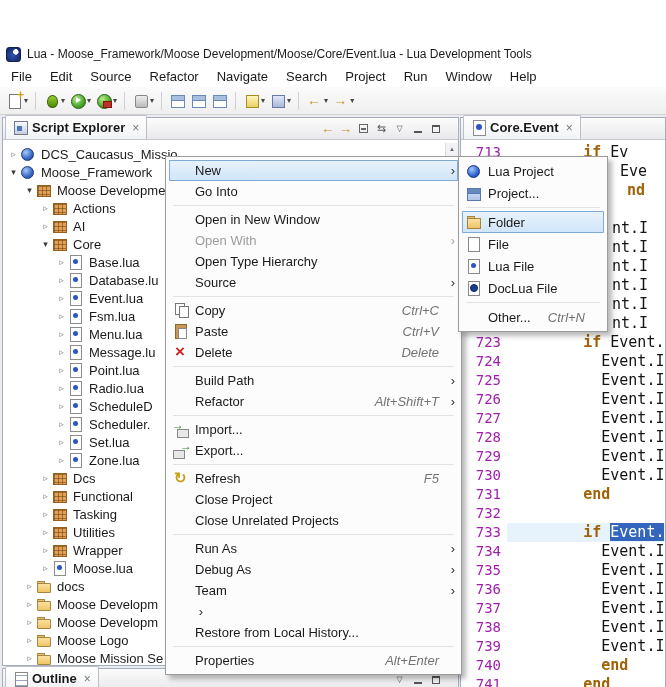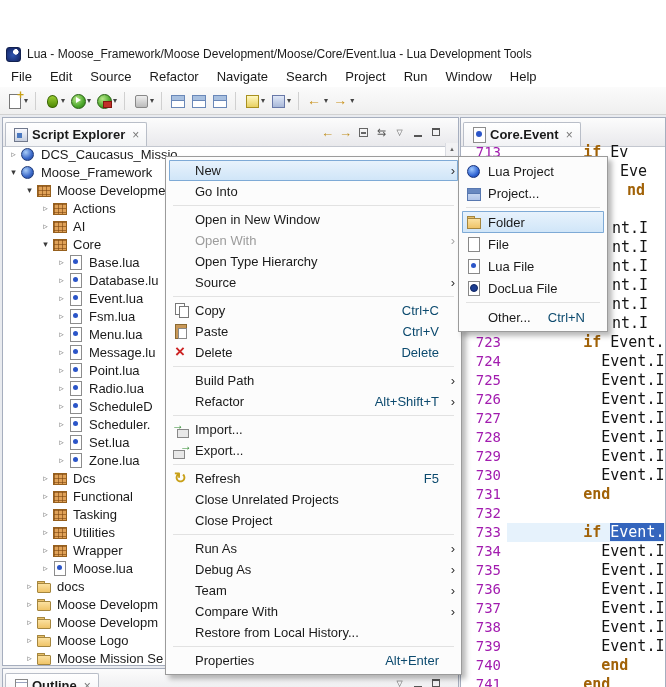--- a/index.html
+++ b/index.html
@@ -35,21 +35,21 @@
   .i-back-history::before { content:"\2190"; position:absolute; left:1px; top:0; color:#C89018; font-weight:bold; font-size:14px; }
   .i-forward-history::before { content:"\2192"; position:absolute; left:1px; top:0; color:#C89018; font-weight:bold; font-size:14px; }
 
   
   .workspace { position:absolute; left:0; top:72px; right:0; bottom:0; background:#E9EBEF; }
   .panel { position:absolute; background:#fff; border:1px solid #A6AEBE; }
   .explorer { left:2px; top:2px; width:457px; height:549px; }
   .outline  { left:2px; top:553px; width:457px; height:62px; }
   .editor-panel { left:460px; top:2px; width:206px; height:613px; }
 
-  .phead { height:29px; display:flex; align-items:flex-end; background:linear-gradient(#FCFCFC,#E9E9EC); border-bottom:1px solid #C3C7CF; }
+  .phead { height:22px; display:flex; align-items:flex-end; background:linear-gradient(#FCFCFC,#E9E9EC); border-bottom:1px solid #C3C7CF; }
   .tab { display:flex; align-items:center; gap:4px; height:24px; padding:0 7px; margin-left:2px;
          background:linear-gradient(#FFFFFF,#F2F3F5); border:1px solid #B9BEC8; border-bottom:none;
          border-radius:2px 2px 0 0; font-weight:bold; font-size:13px; }
   .closex { color:#777; font-size:12px; margin-left:3px; font-weight:normal; }
   .tabicon { width:15px; height:15px; position:relative; flex:0 0 15px; }
   .tic-explorer::before { content:""; position:absolute; left:1px; top:1px; width:12px; height:12px; border:1px solid #70788C; background:linear-gradient(#F8F9FF,#C6CEDE); }
   .tic-explorer::after { content:""; position:absolute; left:4px; top:6px; width:5px; height:5px; background:#4A78C0; }
   .tic-outline::before { content:""; position:absolute; left:2px; top:1px; width:11px; height:13px; border:1px solid #888; background:repeating-linear-gradient(#fff 0 2px, #9aa4c0 2px 3px, #fff 3px 5px); }
   .tic-editor::before { content:""; position:absolute; left:2px; top:0; width:11px; height:14px; background:#fff; border:1px solid #8C8C8C; }
   .tic-editor::after { content:""; position:absolute; left:5px; top:4px; width:6px; height:6px; border-radius:50%; background:#2B55C8; }
@@ -98,21 +98,21 @@
   .ctx { position:absolute; left:165px; top:113px; width:297px; background:#FCFCFC; border:1px solid #9B9B9B;
          box-shadow:4px 4px 5px rgba(0,0,0,.28); padding:3px 1px; z-index:20; font-size:13px; }
   .sub { left:458px; top:113px; width:150px; z-index:21; }
   .mi { height:21px; display:flex; align-items:center; padding:0 3px 0 2px; border-radius:1px; margin:0 2px; }
   .sub .mi { height:22px; }
   .mi.hl { background:linear-gradient(#E9F3FC,#CFE5F8); box-shadow:inset 0 0 0 1px #7EAAD6; }
   .mi.dis { color:#9C9C9C; }
   .mi.dis .mar { color:#A8A8A8; }
   .ic { flex:0 0 22px; height:17px; position:relative; }
   .mlbl { flex:1; padding-left:2px; }
-  .msc { padding-right:6px; color:#0c4a6e; }
+  .msc { padding-right:6px; color:#737373;font-style:italic; }
   .mar { flex:0 0 10px; text-align:right; color:#303030; font-size:13px; }
   .msep { height:1px; background:#E2E2E2; margin:3px 6px; }
 
   .ic-copy::before { content:""; position:absolute; left:4px; top:1px; width:8px; height:10px; background:#fff; border:1px solid #777; }
   .ic-copy::after { content:""; position:absolute; left:8px; top:4px; width:8px; height:10px; background:#fff; border:1px solid #777; }
   .ic-paste::before { content:""; position:absolute; left:4px; top:1px; width:10px; height:13px; background:#C89858; border:1px solid #8A6830; }
   .ic-paste::after { content:""; position:absolute; left:7px; top:5px; width:7px; height:9px; background:#fff; border:1px solid #888; }
   .ic-delete::before { content:"\00D7"; position:absolute; left:4px; top:-2px; color:#CC2222; font-weight:bold; font-size:17px; }
   .ic-import::before { content:""; position:absolute; left:6px; top:8px; width:10px; height:7px; border:1px solid #888; background:#E8E8E8; }
   .ic-import::after { content:"\2192"; position:absolute; left:1px; top:-3px; color:#2E8B2E; font-weight:bold; font-size:12px; }
@@ -525,47 +525,46 @@
       </div>
       <div class="msep"></div>
       <div class="mi">
         <span class="ic ic-refresh"></span>
         <span class="mlbl">Refresh</span>
         <span class="msc">F5</span>
         <span class="mar"></span>
       </div>
       <div class="mi">
         <span class="ic"></span>
+        <span class="mlbl">Close Project</span>
+        <span class="mar"></span>
+      </div>
+      <div class="mi">
+        <span class="ic"></span>
         <span class="mlbl">Close Unrelated Projects</span>
         <span class="mar"></span>
       </div>
-      <div class="mi">
-        <span class="ic"></span>
-        <span class="mlbl">Close Project</span>
-        <span class="mar"></span>
-      </div>
       <div class="msep"></div>
       <div class="mi">
         <span class="ic"></span>
         <span class="mlbl">Run As</span>
         <span class="mar">›</span>
       </div>
       <div class="mi">
         <span class="ic"></span>
         <span class="mlbl">Debug As</span>
         <span class="mar">›</span>
       </div>
       <div class="mi">
         <span class="ic"></span>
         <span class="mlbl">Team</span>
         <span class="mar">›</span>
       </div>
       <div class="mi">
         <span class="ic"></span>
-        <span class="mlbl">Compare With</span>
         <span class="mar">›</span>
       </div>
       <div class="mi">
         <span class="ic"></span>
         <span class="mlbl">Restore from Local History...</span>
         <span class="mar"></span>
       </div>
       <div class="msep"></div>
       <div class="mi">
         <span class="ic"></span>

